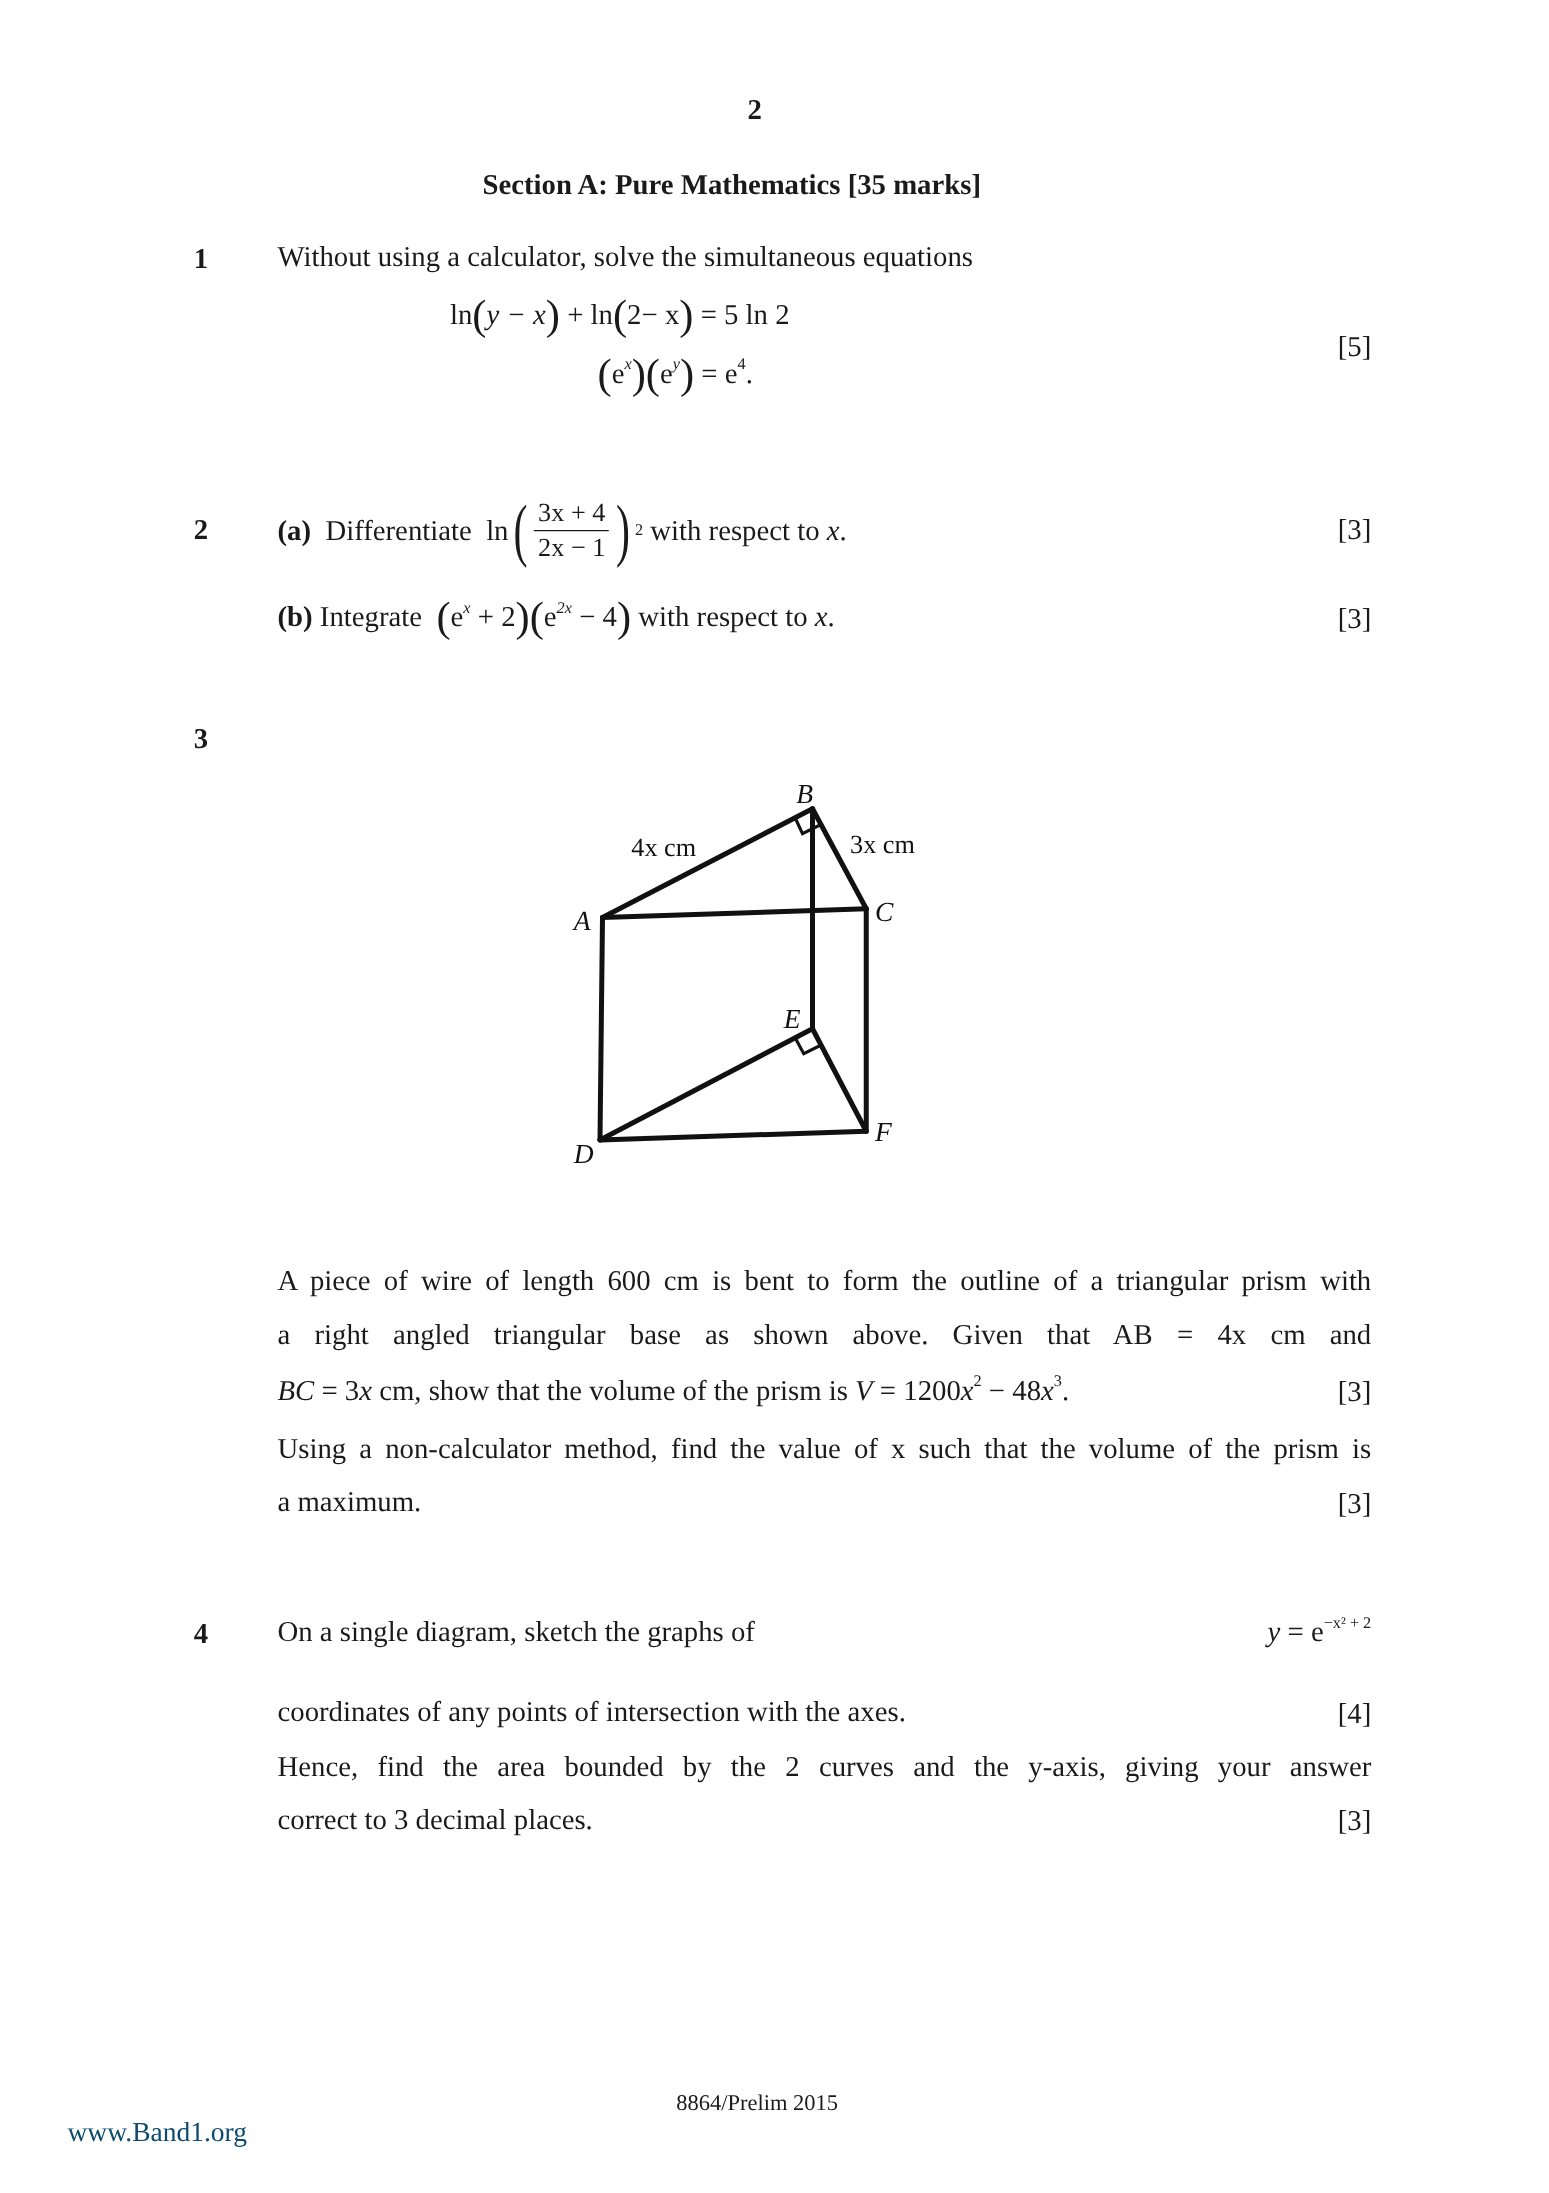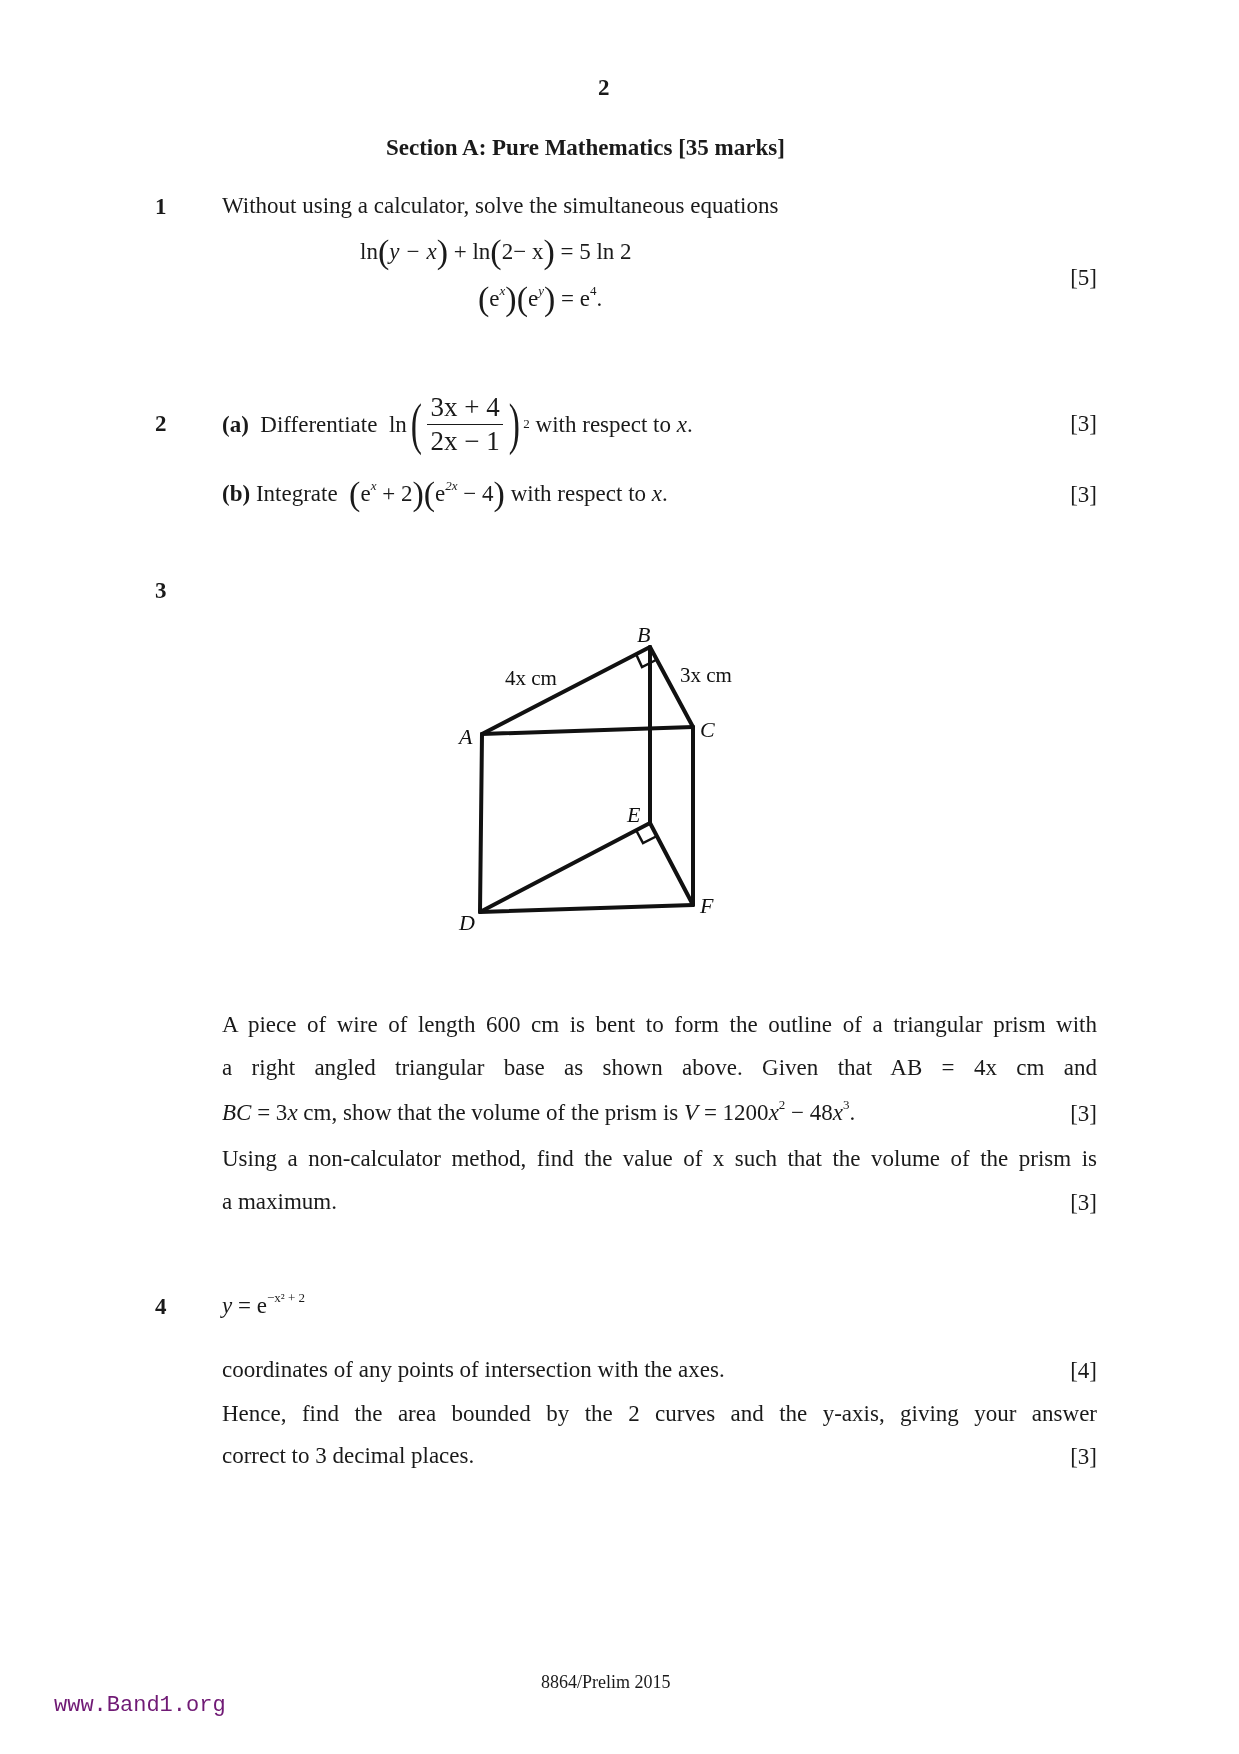--- a/index.html
+++ b/index.html
@@ -8,25 +8,25 @@
   .abs { position:absolute; white-space:nowrap; }
   .txt { font-size:23px; line-height:1; }
   .bold { font-weight:bold; }
   .qnum { position:absolute; left:155px; font-size:23px; font-weight:bold; }
   .mark { position:absolute; right:142px; font-size:23px; }
   .just { position:absolute; left:222px; width:875px; font-size:23px; text-align:justify; text-align-last:justify; white-space:nowrap; }
   i.v { font-style:italic; }
   sup { font-size:13px; vertical-align:11px; line-height:0; }
   .paren { font-size:34px; font-weight:200; vertical-align:-4px; line-height:0; }
   .bigparen { font-size:56px; font-weight:100; vertical-align:-13px; line-height:0; transform:scaleX(0.6); display:inline-block; }
-  .frac { display:inline-flex; flex-direction:column; align-items:center; vertical-align:middle; margin:0 2px; font-size:27px; line-height:1.05;font-family:Liberation Serif, serif; }
+  .frac { display:inline-flex; flex-direction:column; align-items:center; vertical-align:middle; margin:0 2px; font-size:21px; line-height:1.05;font-family:Liberation Serif, serif; }
   .frac .num { border-bottom:1.5px solid #1a1a1a; padding:0 3px 2px 3px; }
   .frac .den { padding:2px 3px 0 3px; }
   .footer-code { font-size:18px; }
-  .watermark { font-family:Liberation Mono, monospace; font-size:22px; color:#701a75; }
+  .watermark { font-family:Liberation Serif, serif; font-size:22px; color:#0c4a6e; }
   svg text { font-family:"Liberation Serif", serif; }
 </style>
 </head>
 <body>
 
 <div class="abs txt bold" style="left:598px; top:76px;">2</div>
 <div class="abs txt bold" style="left:386px; top:136px;">Section A: Pure Mathematics [35 marks]</div>
 
 <div class="qnum" style="top:194px;">1</div>
 <div class="abs txt" style="left:222px; top:194px;">Without using a calculator, solve the simultaneous equations</div>
@@ -91,20 +91,21 @@
 <div class="abs txt" style="left:222px; top:1101px;">
   <i>BC</i><span> = 3</span><i>x</i><span> cm, show that the volume of the prism is </span><i>V</i><span> = 1200</span><i>x</i><sup>2</sup><span> − 48</span><i>x</i><sup>3</sup><span>.</span>
 </div>
 <div class="mark" style="top:1101px;">[3]</div>
 <div class="just" style="top:1146px;">Using a non-calculator method, find the value of x such that the volume of the prism is</div>
 <div class="abs txt" style="left:222px; top:1190px;">a maximum.</div>
 <div class="mark" style="top:1190px;">[3]</div>
 
 <div class="qnum" style="top:1294px;">4</div>
 <div class="abs txt" style="left:222px; top:1280px; width:875px; height:50px; display:flex; align-items:center; justify-content:space-between;">
+  <span>On a single diagram, sketch the graphs of</span>
   <span><i>y</i><span> = e</span><sup>−x² + 2</sup></span>
 </div>
 <div class="abs txt" style="left:222px; top:1358px;">coordinates of any points of intersection with the axes.</div>
 <div class="mark" style="top:1358px;">[4]</div>
 <div class="just" style="top:1401px;">Hence, find the area bounded by the 2 curves and the y-axis, giving your answer</div>
 <div class="abs txt" style="left:222px; top:1444px;">correct to 3 decimal places.</div>
 <div class="mark" style="top:1444px;">[3]</div>
 
 <div class="abs footer-code" style="left:541px; top:1672px;">8864/Prelim 2015</div>
 <div class="abs watermark" style="left:54px; top:1693px;">www.Band1.org</div>

